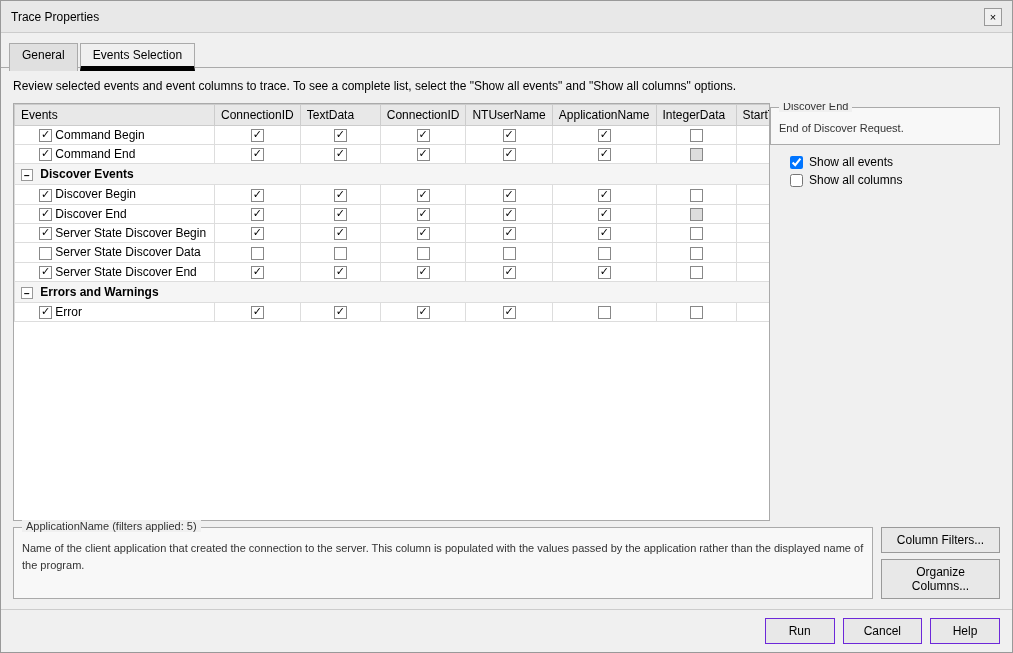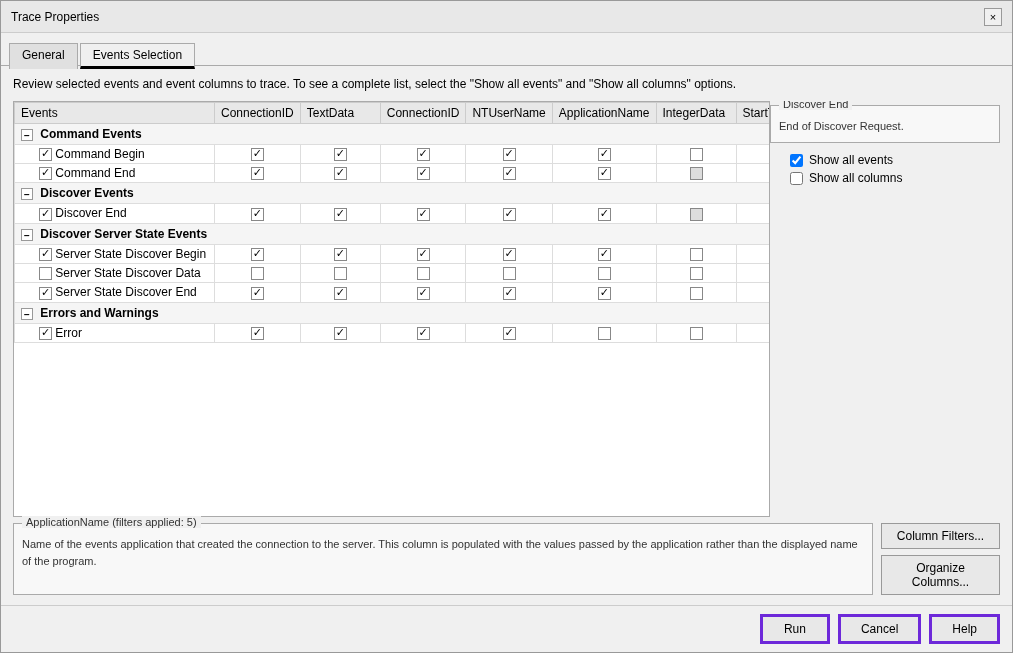--- a/index.html
+++ b/index.html
@@ -57,21 +57,21 @@
       border-bottom: none;
       background: #e0e0e0;
       cursor: pointer;
       margin-right: 2px;
       font-size: 12px;
       position: relative;
       top: 4px;
     }
     .tab.active {
       background: #f0f0f0;
-      border-bottom: 3px solid #000000;
+      border-bottom: 5px solid #000000;
       z-index: 1;
     }
     .content {
       flex: 1;
       padding: 10px 12px;
       display: flex;
       flex-direction: column;
       overflow: hidden;
     }
     .description {
@@ -240,21 +240,21 @@
     .footer {
       display: flex;
       justify-content: flex-end;
       padding: 8px 12px;
       gap: 8px;
       border-top: 1px solid #ccc;
       background: #f0f0f0;
     }
     .footer-btn {
       padding: 5px 20px;
-      border: 3px solid #6d28d9;
+      border: 1px solid #6d28d9;
       background: #e8e8e8;
       cursor: pointer;
       font-size: 12px;
       min-width: 70px;
     }
     .event-col {
       min-width: 200px;
     }
     .col-check {
       min-width: 80px;
@@ -294,26 +294,20 @@
               <th class="col-check">ConnectionID</th>
               <th class="col-check">NTUserName</th>
               <th class="col-check">ApplicationName</th>
               <th class="col-check">IntegerData</th>
               <th class="col-check">StartTime</th>
 
             </tr>
           </thead>
           <tbody>
 
-            <tr class="group-row">
-              <td colspan="9">
-                <span class="group-expand">−</span>
-                <strong>Command Events</strong>
-              </td>
-            </tr>
             <tr>
               <td class="row-indent">
                 <span class="cb checked"></span>
                 Command Begin
               </td>
               <td class="cb-cell"><span class="cb checked"></span></td>
               <td class="cb-cell"><span class="cb checked"></span></td>
               <td class="cb-cell"><span class="cb checked"></span></td>
               <td class="cb-cell"><span class="cb checked"></span></td>
               <td class="cb-cell"><span class="cb checked"></span></td>
@@ -338,38 +332,46 @@
 
             <tr class="group-row">
               <td colspan="9">
                 <span class="group-expand">−</span>
                 <strong>Discover Events</strong>
               </td>
             </tr>
             <tr>
               <td class="row-indent">
                 <span class="cb checked"></span>
+                Discover Begin
+              </td>
+              <td class="cb-cell"><span class="cb checked"></span></td>
+              <td class="cb-cell"><span class="cb checked"></span></td>
+              <td class="cb-cell"><span class="cb checked"></span></td>
+              <td class="cb-cell"><span class="cb checked"></span></td>
+              <td class="cb-cell"><span class="cb checked"></span></td>
+              <td class="cb-cell"><span class="cb"></span></td>
+              <td class="cb-cell"></td>
+
+            </tr>
+            <tr>
+              <td class="row-indent">
+                <span class="cb checked"></span>
                 Discover End
               </td>
               <td class="cb-cell"><span class="cb checked"></span></td>
               <td class="cb-cell"><span class="cb checked"></span></td>
               <td class="cb-cell"><span class="cb checked"></span></td>
               <td class="cb-cell"><span class="cb checked"></span></td>
               <td class="cb-cell"><span class="cb checked"></span></td>
               <td class="cb-cell"><span class="cb grayed"></span></td>
               <td class="cb-cell"></td>
 
             </tr>
 
-            <tr class="group-row">
-              <td colspan="9">
-                <span class="group-expand">−</span>
-                <strong>Discover Server State Events</strong>
-              </td>
-            </tr>
             <tr>
               <td class="row-indent">
                 <span class="cb checked"></span>
                 Server State Discover Begin
               </td>
               <td class="cb-cell"><span class="cb checked"></span></td>
               <td class="cb-cell"><span class="cb checked"></span></td>
               <td class="cb-cell"><span class="cb checked"></span></td>
               <td class="cb-cell"><span class="cb checked"></span></td>
               <td class="cb-cell"><span class="cb checked"></span></td>
@@ -444,21 +446,21 @@
             <input type="checkbox" class="checkbox-native" style="">
             <label>Show all columns</label>
           </div>
         </div>
       </div>
     </div>
 
     <div class="bottom-section">
       <div class="filter-box">
         <span class="filter-legend">ApplicationName (filters applied: 5)</span>
-        <p class="filter-text">Name of the events application that created the connection to the server. This column is populated with the values passed by the application rather than the displayed name of the program.</p>
+        <p class="filter-text">Name of the client application that created the connection to the server. This column is populated with the values passed by the application rather than the displayed name of the program.</p>
       </div>
       <div class="action-buttons">
         <button class="action-btn">Column Filters...</button>
         <button class="action-btn">Organize Columns...</button>
       </div>
     </div>
   </div>
 
   <div class="footer">
     <button class="footer-btn">Run</button>

